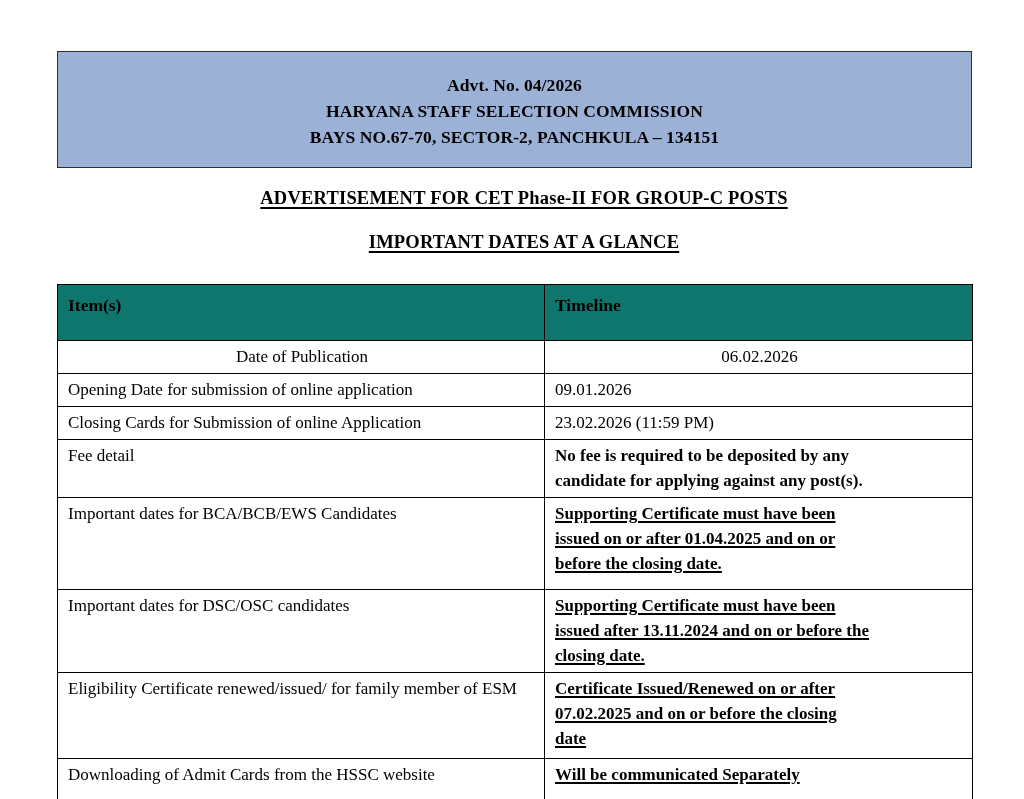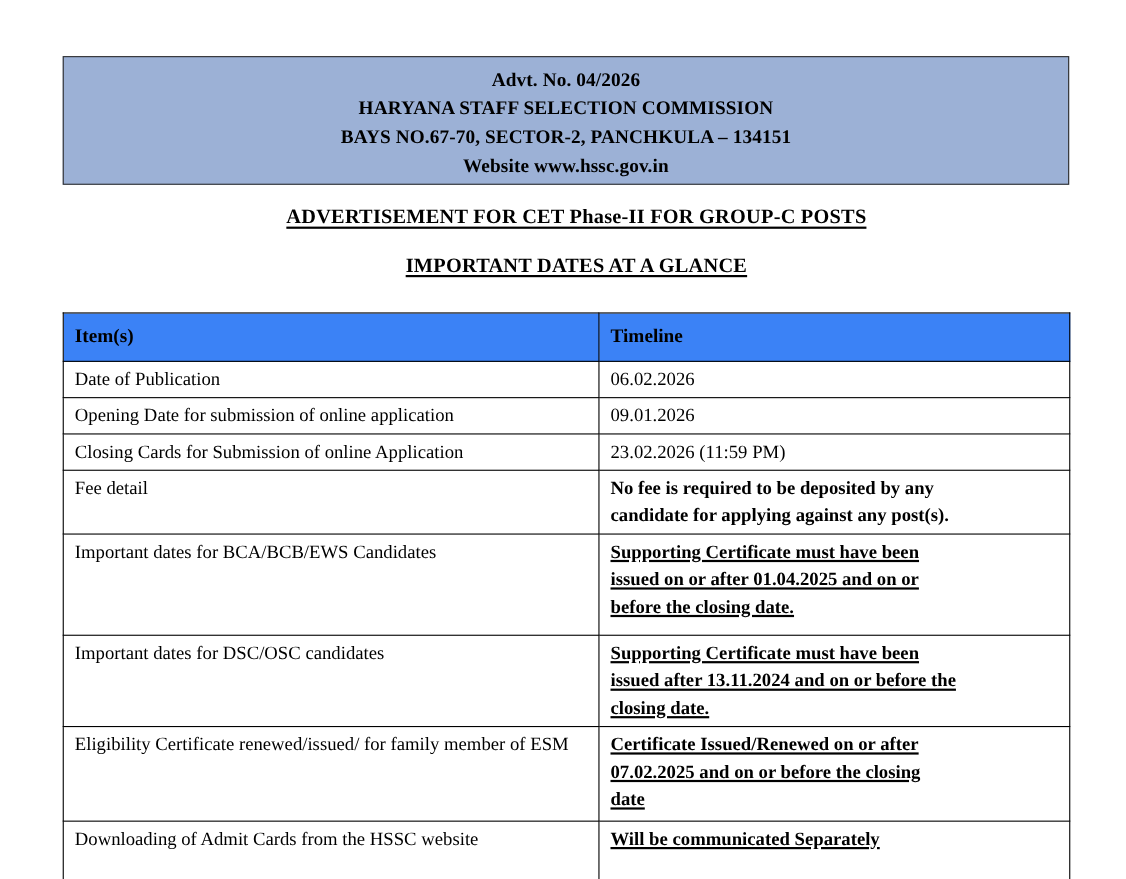--- a/index.html
+++ b/index.html
@@ -79,25 +79,25 @@
 
   .dates-table th,
   .dates-table td {
     border: 1.2px solid #000000;
     vertical-align: top;
     padding: 3px 8px 4px 10px;
     font-size: 17px;
     line-height: 25px;
   }
   .dates-table thead th {
-    background: #3b82f6;
+    background: #0f766e;
     font-weight: bold;
     text-align: left;
     padding-top: 8px;
-    padding-bottom: 10px;
+    padding-bottom: 22px;
     font-size: 17.5px;
   }
 
   td.item-cell { text-align: left; }
   td.item-cell.justify { text-align: justify; text-align-last: left; }
 
   td.val-cell { }
 
   .v-bold {
     font-weight: bold;
@@ -108,39 +108,38 @@
   .v-bold-ul .ul-line {
     display: block;
     width: fit-content;
     max-width: 100%;
     text-decoration: underline;
     text-underline-offset: 2px;
     text-decoration-thickness: 1.6px;
   }
 
   
-  tr.r-pub td        { height: 24px; }
+  tr.r-pub td        { height: 24px; text-align: center; }
   tr.r-open td       { height: 24px; }
   tr.r-close td      { height: 24px; }
   tr.r-fee td        { height: 42px; }
   tr.r-bca td        { height: 84px; }
   tr.r-dsc td        { height: 73px; }
   tr.r-elig td       { height: 78px; }
   tr.r-admit td      { height: 47px; }
 </style>
 </head>
 <body>
 
 <div class="page">
 
   <div class="masthead">
     <div class="mh-line">Advt. No. 04/2026</div>
     <div class="mh-line">HARYANA STAFF SELECTION COMMISSION</div>
     <div class="mh-line">BAYS NO.67-70, SECTOR-2, PANCHKULA – 134151</div>
-    <div class="mh-line">Website www.hssc.gov.in</div>
   </div>
 
   <div class="heading heading-1">
     <span>ADVERTISEMENT FOR CET Phase-II  FOR GROUP-C  POSTS</span>
   </div>
   <div class="heading heading-2">
     <span>IMPORTANT DATES AT A GLANCE</span>
   </div>
 
   <table class="dates-table">

